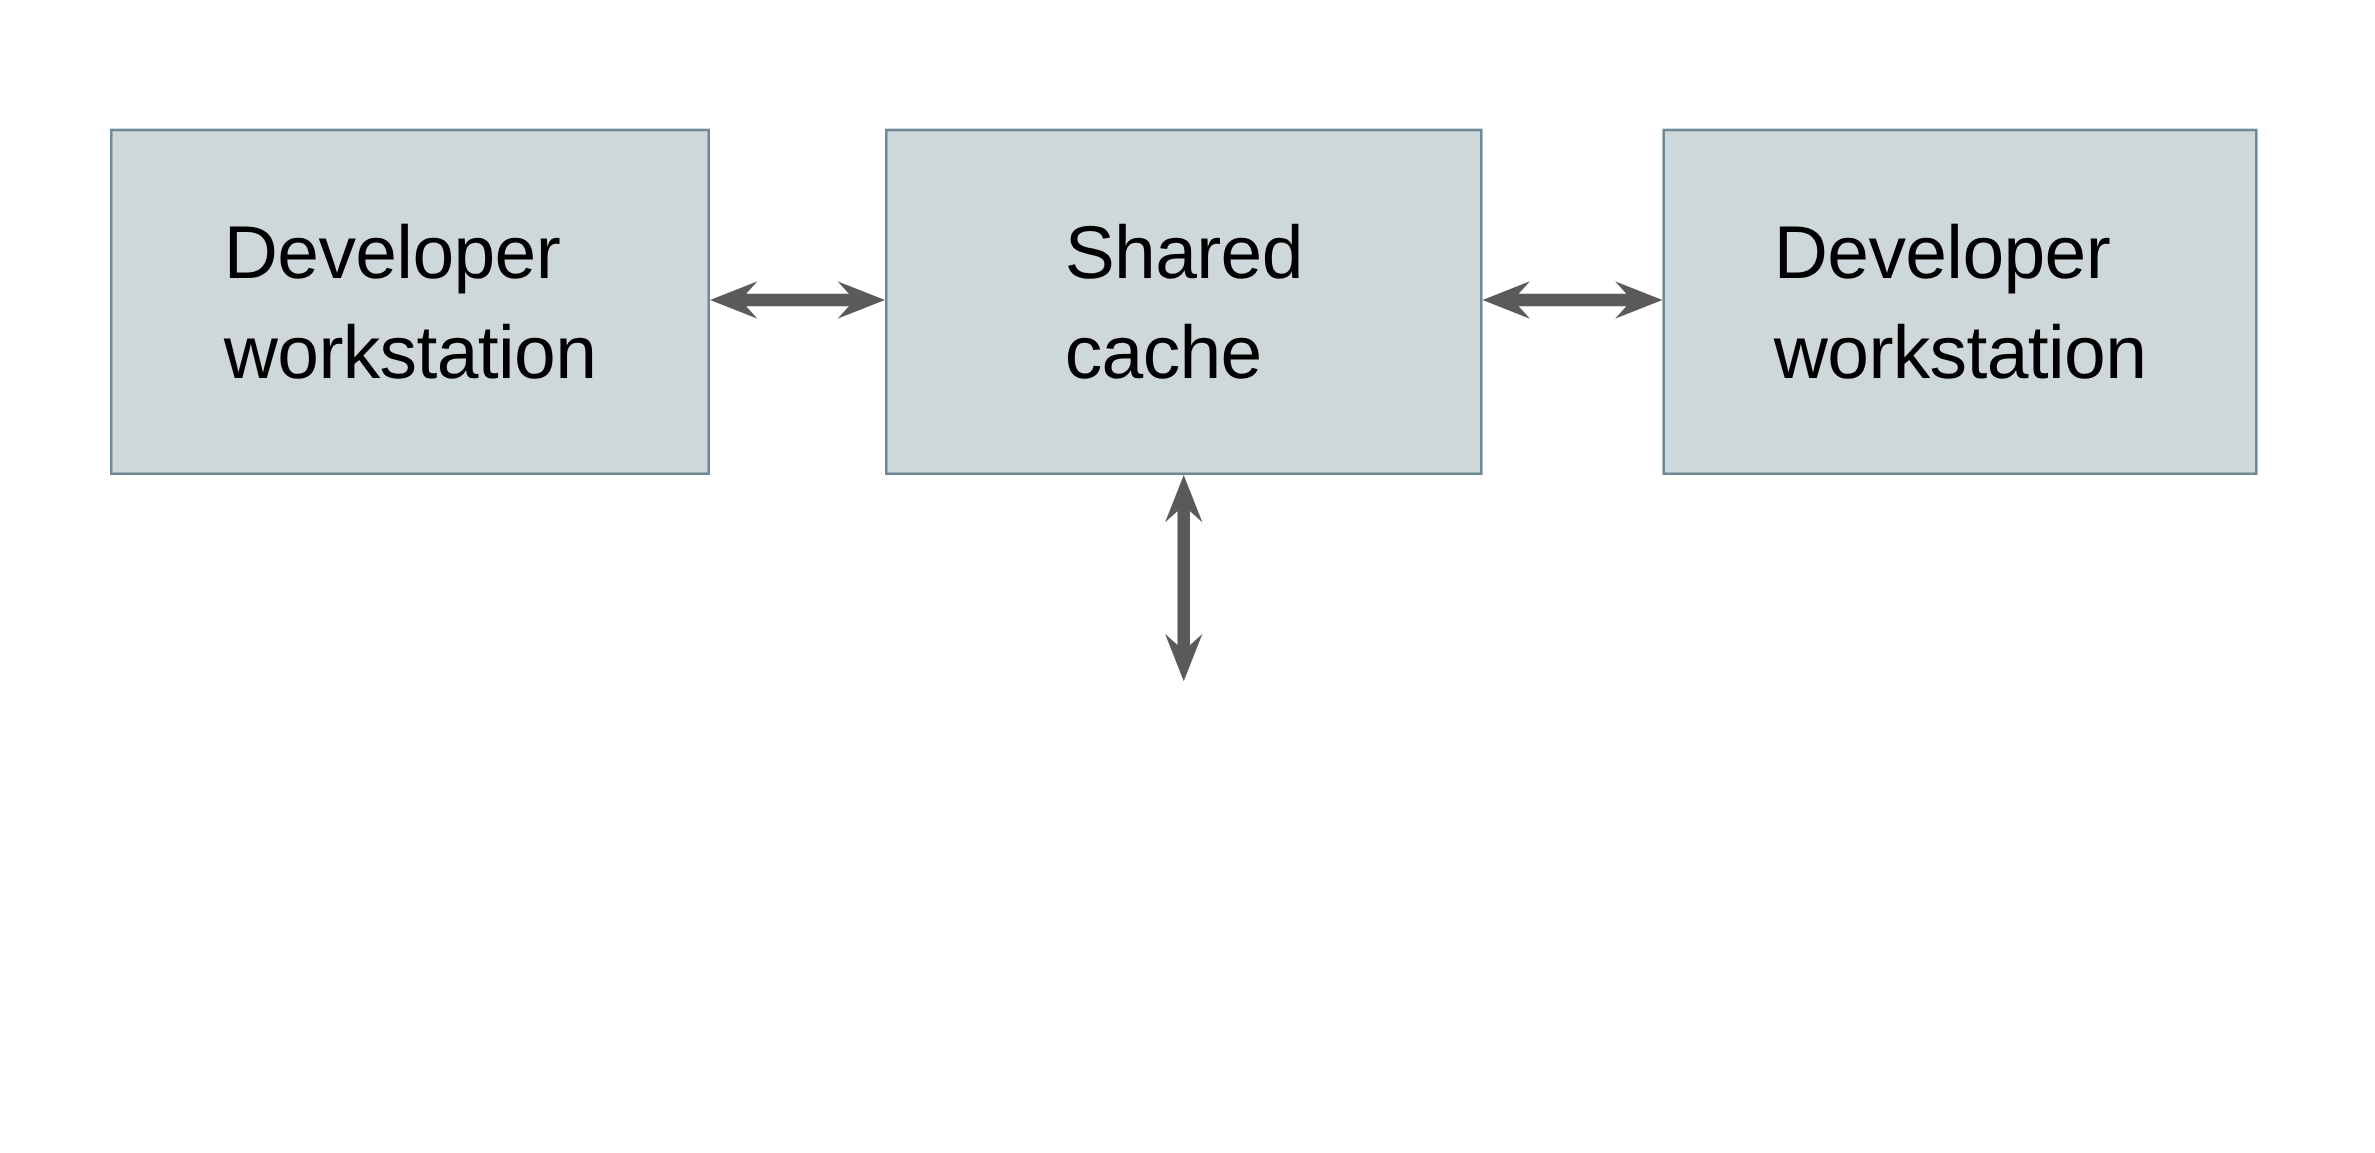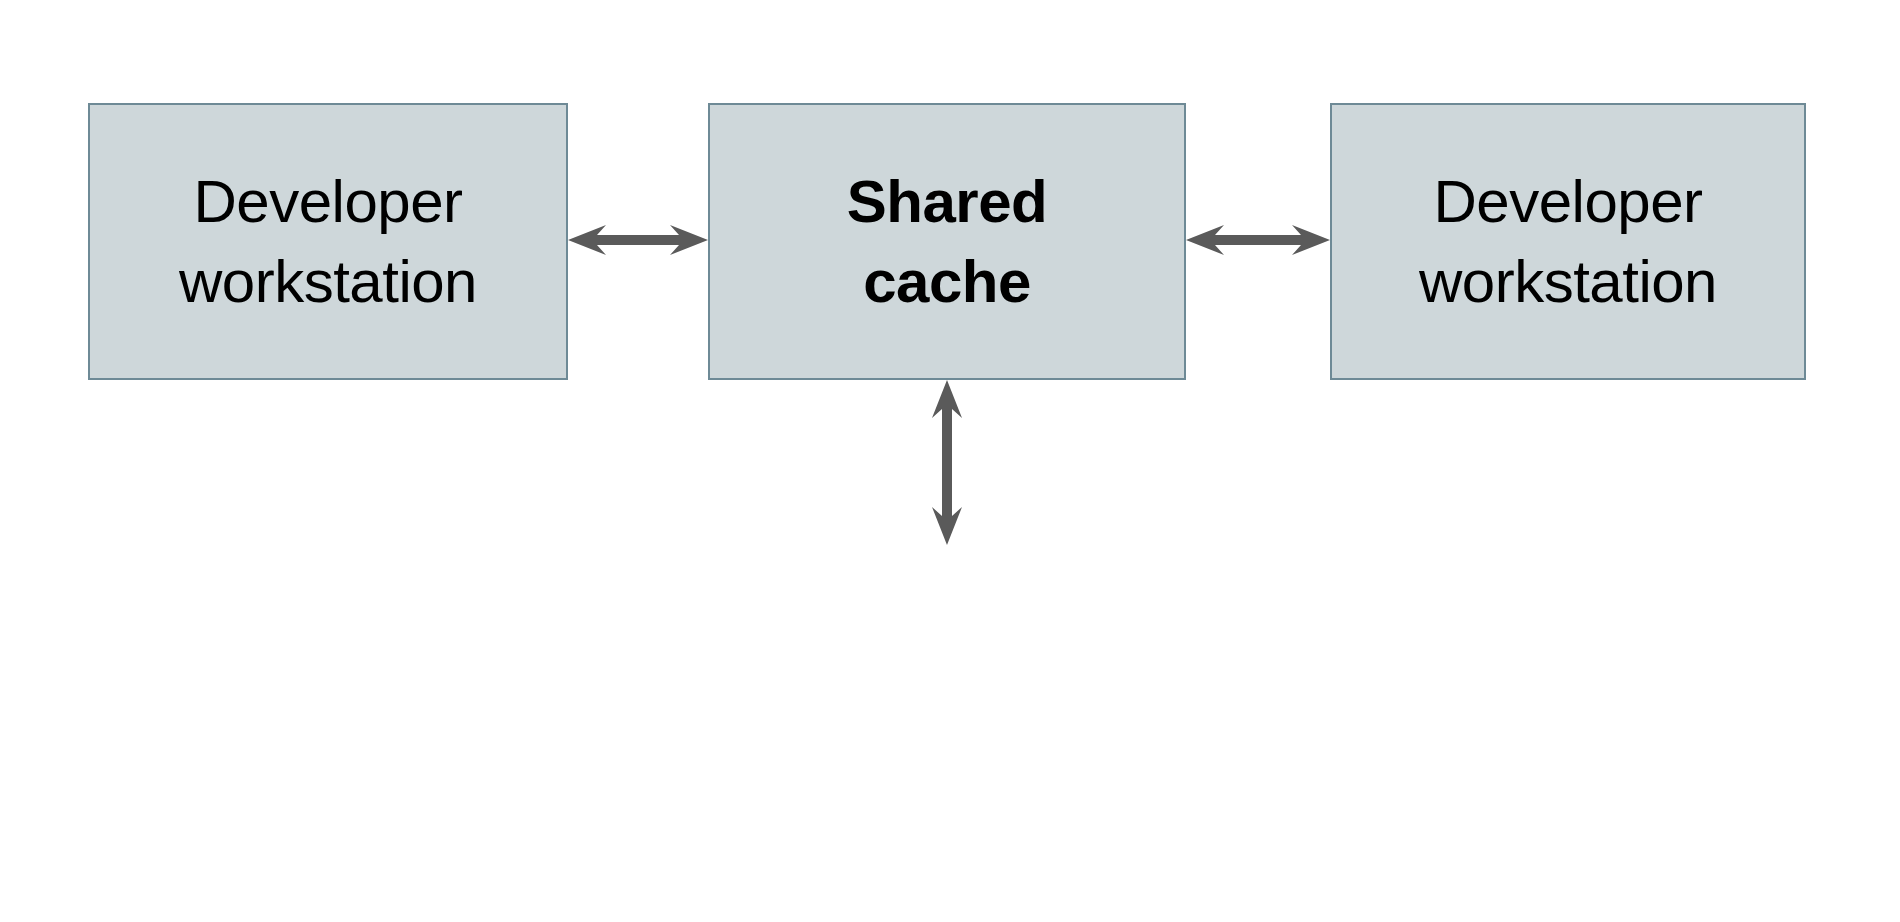--- a/index.html
+++ b/index.html
@@ -19,21 +19,21 @@
     overflow: hidden;
   }
   .node {
     position: absolute;
     box-sizing: border-box;
     background: #ced7da;
     border: 2px solid #0ea5e9;
     display: flex;
     align-items: center;
     justify-content: center;
-    text-align: center;
+    text-align: left;
   }
   .node-label {
     font-family: "Liberation Sans", sans-serif;
     font-size: 60px;
     line-height: 1.33;
     color: #000000;
     font-weight: 400;
     letter-spacing: -0.5px;
     white-space: pre-line;
     padding: 0 6px;
@@ -51,21 +51,21 @@
 <body>
 
 <div id="canvas" style="background: rgb(255, 255, 255);">
 
   <div class="node" id="node-0" style="left: 88px; top: 103px; width: 480px; height: 277px; background: rgb(206, 215, 218); border-color: rgb(110, 138, 150);">
     <span class="node-label" style="color: rgb(0, 0, 0);">Developer
 workstation</span>
   </div>
 
   <div class="node" id="node-1" style="left: 708px; top: 103px; width: 478px; height: 277px; background: rgb(206, 215, 218); border-color: rgb(110, 138, 150);">
-    <span class="node-label" style="color: rgb(0, 0, 0); font-weight: bold;">Shared
+    <span class="node-label" style="color: rgb(0, 0, 0);">Shared
 cache</span>
   </div>
 
   <div class="node" id="node-2" style="left: 1330px; top: 103px; width: 476px; height: 277px; background: rgb(206, 215, 218); border-color: rgb(110, 138, 150);">
     <span class="node-label" style="color: rgb(0, 0, 0);">Developer
 workstation</span>
   </div>
 
 
   <div class="edge" id="edge-0" style="left: 568px; top: 225px;">

